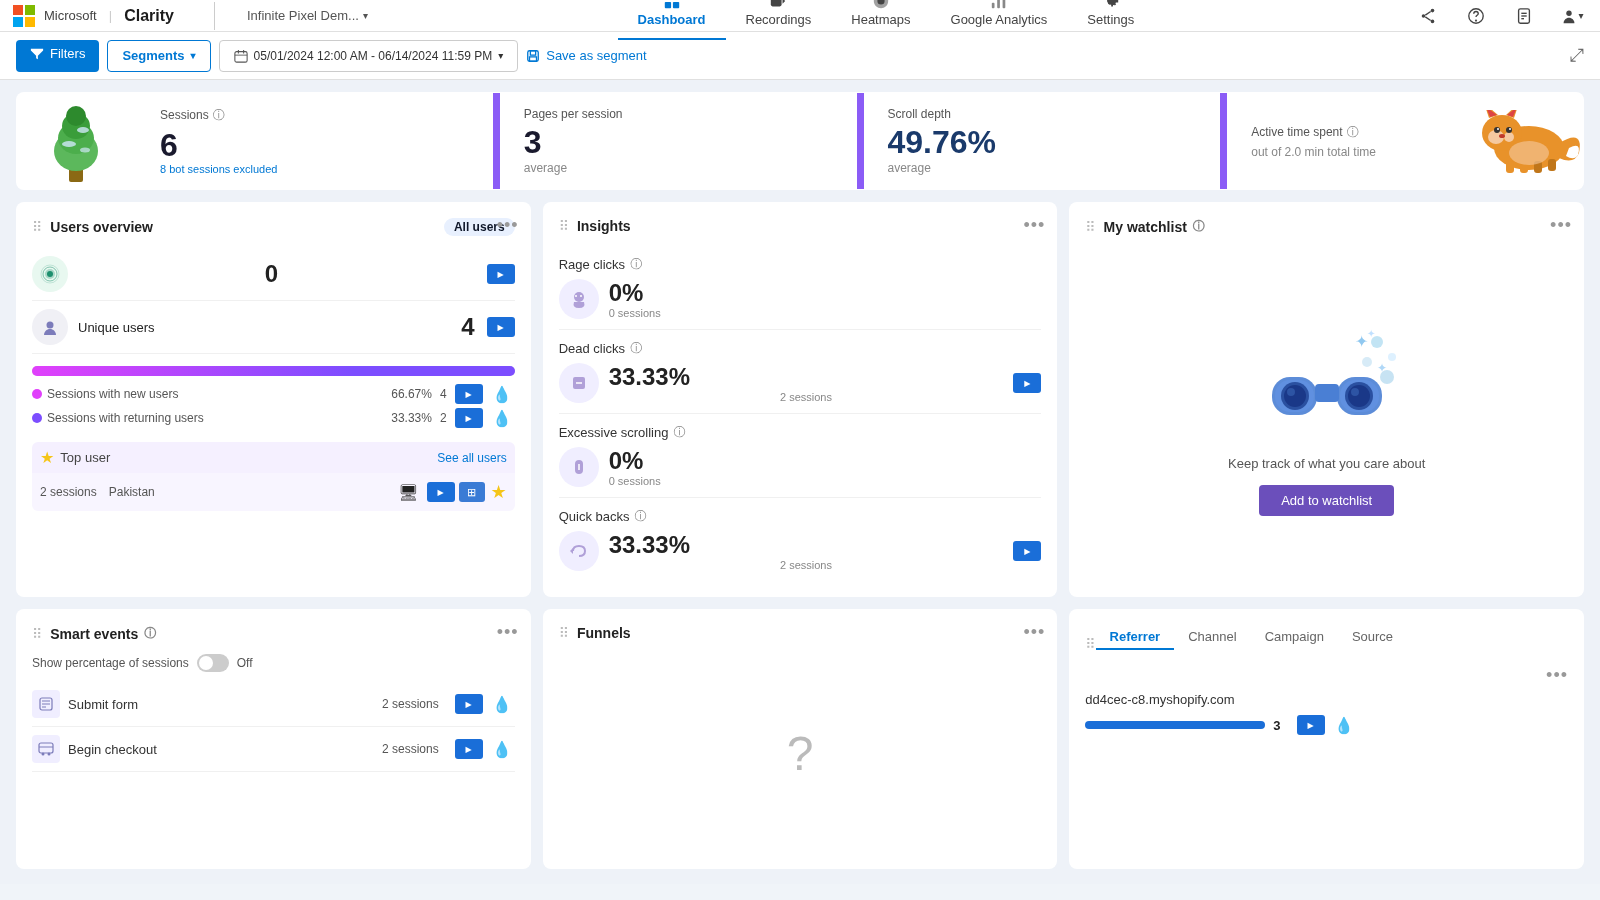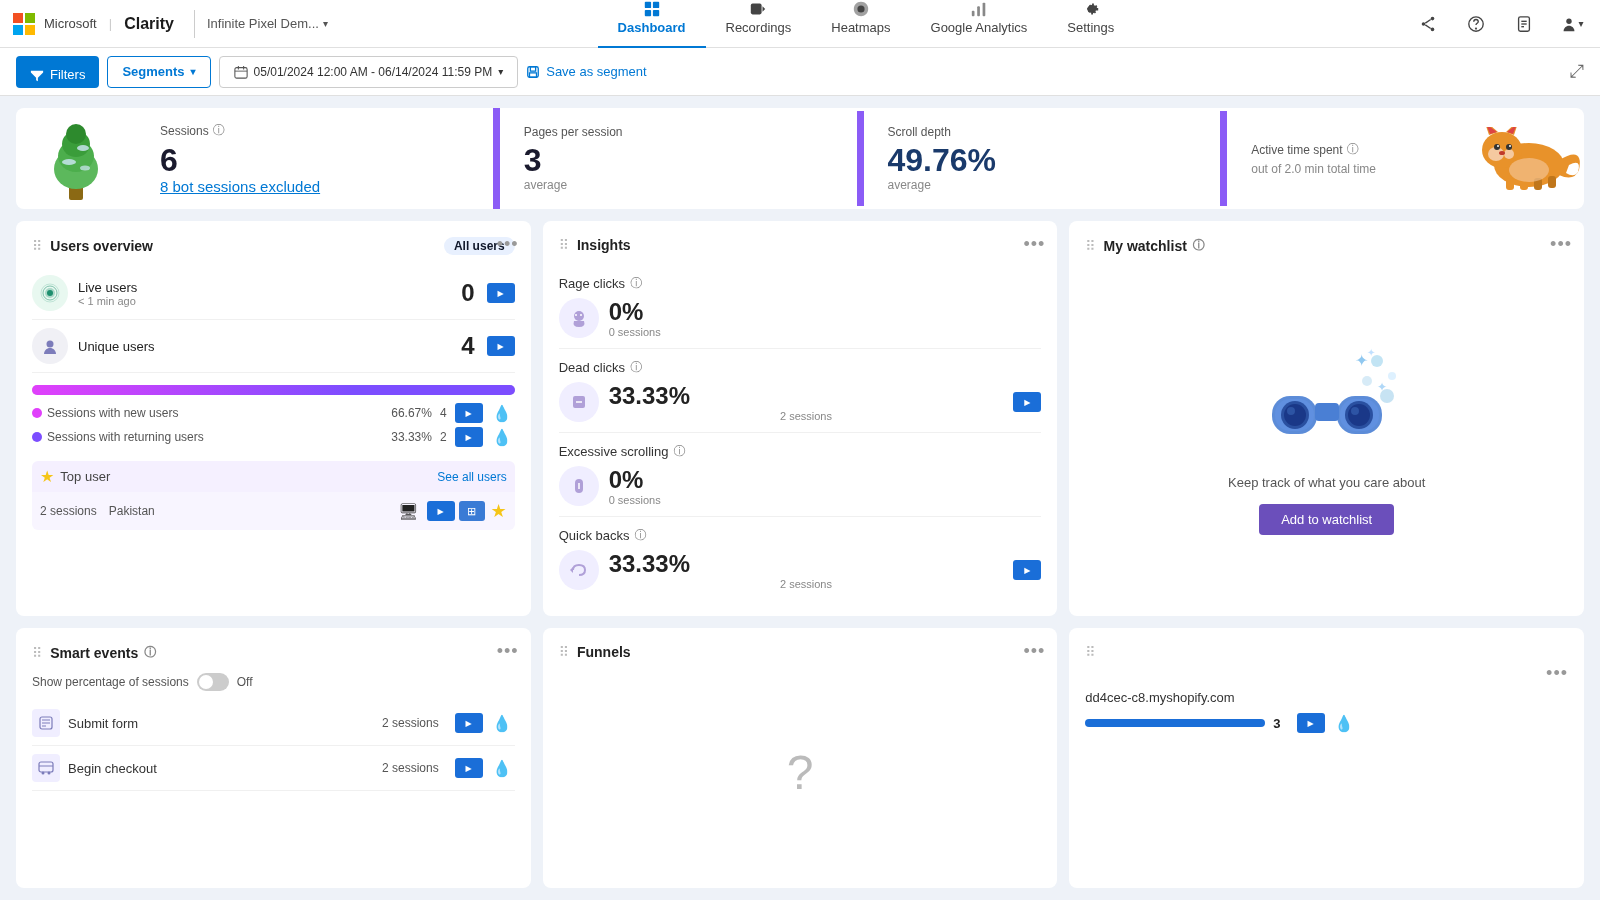--- a/index.html
+++ b/index.html
@@ -1,48 +1,48 @@
 <!DOCTYPE html>
 <html><head>
   <meta charset="utf-8">
   <style>
     * { box-sizing: border-box; margin: 0; padding: 0; }
     body { font-family: 'Segoe UI', Arial, sans-serif; background: #f0f4f9; font-size: 13px; color: #222; overflow-x: hidden; }
 
     
-    .top-nav { display: flex; align-items: center; background: #fff; border-bottom: 1px solid #e0e0e0; height: 48px; padding: 0 12px; gap: 4px; }
+    .top-nav { display: flex; align-items: center; background: #fff; border-bottom: 1px solid #e0e0e0; height: 32px; padding: 0 12px; gap: 24px; }
     .nav-brand { display: flex; align-items: center; gap: 8px; margin-right: 8px; }
     .nav-divider { width: 1px; height: 28px; background: #ccc; margin: 0 8px; }
     .nav-project { display: flex; align-items: center; gap: 4px; color: #555; font-size: 13px; cursor: pointer; }
     .nav-center { display: flex; align-items: center; gap: 0; margin-left: auto; margin-right: auto; }
     .nav-tab { display: flex; flex-direction: column; align-items: center; padding: 0 20px; height: 48px; justify-content: flex-start; cursor: pointer; font-size: 13px; color: #444; border-bottom: 2px solid transparent; gap: 2px; }
     .nav-tab.active { color: #0078d4; border-bottom: 2px solid #0078d4; font-weight: 600; }
     .nav-tab svg { width: 18px; height: 18px; }
     .nav-right { display: flex; align-items: center; gap: 16px; margin-left: 8px; }
     .nav-icon-btn { width: 32px; height: 32px; display: flex; align-items: center; justify-content: center; cursor: pointer; color: #444; border-radius: 4px; }
 
     
     .toolbar { display: flex; align-items: center; background: #fff; border-bottom: 1px solid #e0e0e0; height: 48px; padding: 0 16px; gap: 8px; }
-    .btn-filters { display: flex; align-items: flex-end; gap: 6px; background: #0078d4; color: #fff; border: none; border-radius: 4px; padding: 6px 14px; font-size: 13px; cursor: pointer; height: 32px; }
+    .btn-filters { display: flex; align-items: flex-start; gap: 6px; background: #0078d4; color: #fff; border: none; border-radius: 4px; padding: 6px 14px; font-size: 13px; cursor: pointer; height: 32px; }
     .btn-segments { display: flex; align-items: center; gap: 6px; background: #fff; color: #0078d4; border: 1.5px solid #0078d4; border-radius: 4px; padding: 6px 14px; font-size: 13px; cursor: pointer; height: 32px; font-weight: 600; }
     .btn-date { display: flex; align-items: center; gap: 6px; background: #fff; border: 1px solid #ccc; border-radius: 4px; padding: 6px 14px; font-size: 12px; cursor: pointer; height: 32px; color: #333; }
     .btn-save { display: flex; align-items: center; gap: 6px; background: transparent; border: none; color: #0078d4; font-size: 13px; cursor: pointer; }
     .expand-btn { margin-left: auto; color: #666; cursor: pointer; font-size: 18px; }
 
     
     .main { padding: 12px 16px; background: #eef2f8; min-height: calc(900px - 96px); }
 
     
     .stats-row { display: flex; align-items: center; gap: 0; background: #fff; border-radius: 8px; margin-bottom: 12px; overflow: hidden; position: relative; min-height: 90px; }
     .stat-mascot { width: 120px; display: flex; align-items: flex-end; justify-content: center; padding: 4px; flex-shrink: 0; }
     .stat-block { flex: 1; padding: 14px 24px; border-right: 7px solid #8b5cf6; }
     .stat-block:last-child { border-right: none; }
     .stat-label { font-size: 12px; color: #555; display: flex; align-items: center; gap: 4px; margin-bottom: 4px; }
     .stat-value { font-size: 32px; font-weight: 700; color: #1a1a2e; line-height: 1.1; }
-    .stat-sub { font-size: 15px; color: #0078d4; text-decoration: underline; }
+    .stat-sub { font-size: 11px; color: #0078d4; }
     .stat-sub-gray { font-size: 12px; color: #888; }
     .stat-value-blue { font-size: 32px; font-weight: 700; color: #1a3a6b; line-height: 1.1; }
 
     
     .grid-row { display: grid; grid-template-columns: 1fr 1fr 1fr; gap: 12px; margin-bottom: 12px; }
     .card { background: #fff; border-radius: 8px; padding: 16px; position: relative; }
     .card-header { display: flex; align-items: center; gap: 8px; margin-bottom: 12px; }
     .card-drag { color: #bbb; font-size: 14px; cursor: grab; }
     .card-title { font-size: 14px; font-weight: 600; color: #222; display: flex; align-items: center; gap: 6px; }
     .card-tab-row { display: flex; gap: 0; margin-left: auto; }
@@ -350,24 +350,20 @@
 
       <div class="users-row">
         <div class="users-icon" style="background:#e8f8f0;">
           <svg width="20" height="20" viewBox="0 0 20 20" fill="none">
               <circle cx="10" cy="10" r="5" fill="#1d8f6e" opacity="0.3"></circle>
               <circle cx="10" cy="10" r="3" fill="#1d8f6e"></circle>
               <circle cx="10" cy="10" r="7" stroke="#1d8f6e" stroke-width="1" fill="none" opacity="0.5"></circle>
               <circle cx="10" cy="10" r="9" stroke="#1d8f6e" stroke-width="0.8" fill="none" opacity="0.25"></circle>
             </svg>
         </div>
-        <div class="users-info">
-          <div class="users-name">Live users</div>
-          <div class="users-sub">&lt; 1 min ago</div>
-        </div>
         <span class="users-count">0</span>
         <div class="small-rec-btn"></div>
       </div>
 
       <div class="users-row">
         <div class="users-icon" style="background:#f0f0f5;">
           <svg width="20" height="20" viewBox="0 0 20 20" fill="#7c7cba">
               <circle cx="10" cy="8" r="3.5"></circle>
               <path d="M4 18c0-3.3 2.7-6 6-6s6 2.7 6 6H4z"></path>
             </svg>
@@ -626,20 +622,26 @@
         <div style="position:absolute;right:12px;top:14px;" class="more-menu">•••</div>
       </div>
       <div class="funnels-empty">
         <span class="question-mark">?</span>
       </div>
     </div>
 
     <div class="card">
       <div style="display:flex;align-items:center;margin-bottom:4px;">
         <span class="card-drag">⠿</span>
+        <div class="ref-tab-row">
+          <div class="ref-tab active">Referrer</div>
+          <div class="ref-tab">Channel</div>
+          <div class="ref-tab">Campaign</div>
+          <div class="ref-tab">Source</div>
+        </div>
       </div>
       <div style="text-align:right;margin-bottom:8px;" class="more-menu">•••</div>
 
       <div>
         <div class="ref-domain">dd4cec-c8.myshopify.com</div>
         <div class="ref-row">
           <div class="ref-bar" style="width:180px;background:#1a6ed8;height:8px;border-radius:4px;"></div>
           <span class="ref-count">3</span>
           <div class="small-rec-btn"></div>
           <div class="small-heatmap-btn">💧</div>

